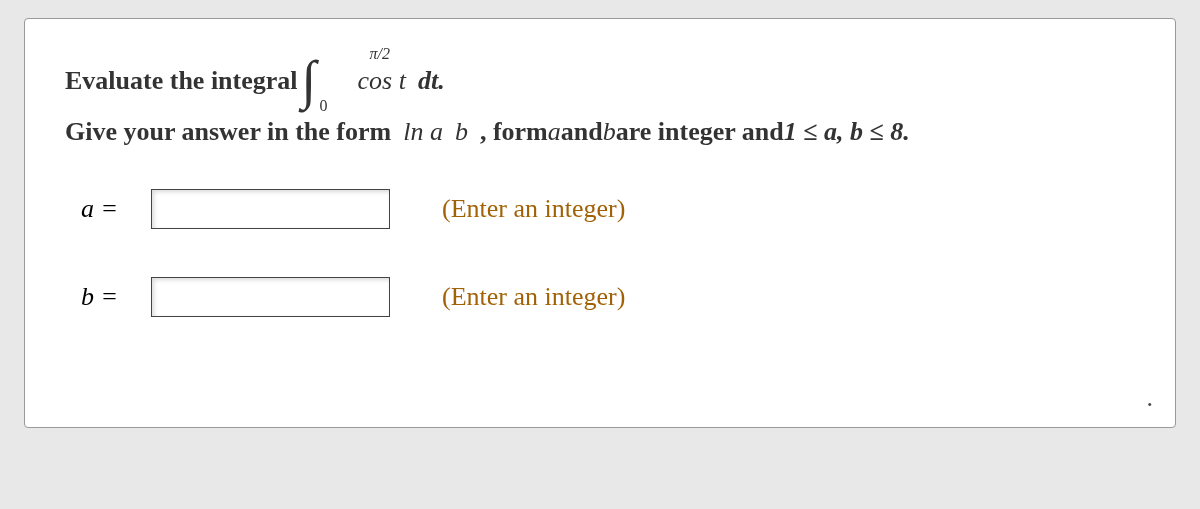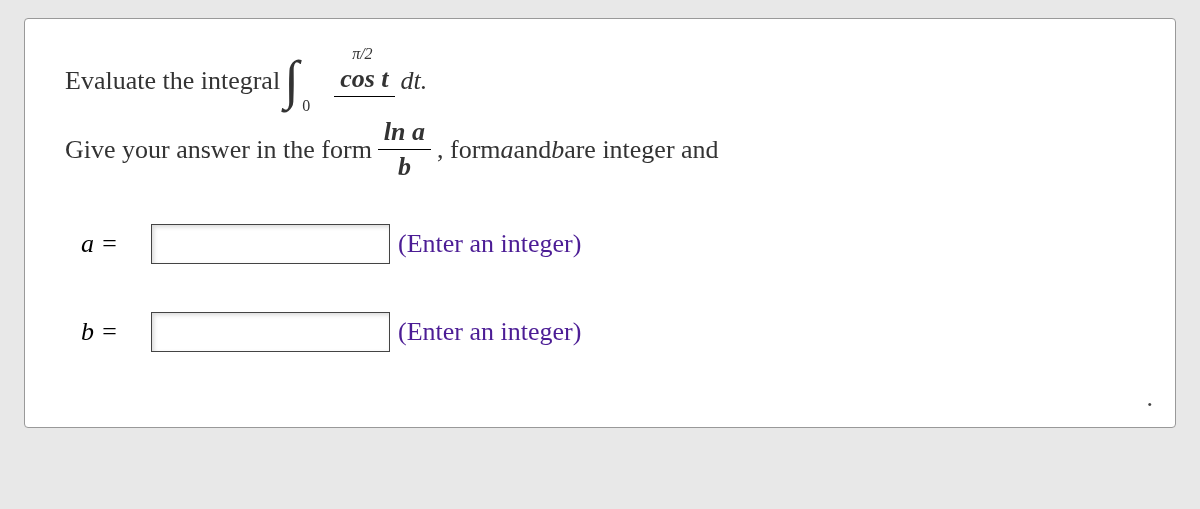--- a/index.html
+++ b/index.html
@@ -32,20 +32,21 @@
     .line2 {
       font-size: 26px;
       color: #333;
       display: flex;
       align-items: center;
       flex-wrap: nowrap;
       margin-bottom: 42px;
     }
     .text-part {
       white-space: nowrap;
+      font-weight: bold;
     }
     .answer-row {
       display: flex;
       align-items: center;
       font-size: 26px;
       margin-bottom: 48px;
       margin-left: 16px;
     }
     .answer-label {
       font-style: italic;
@@ -54,21 +55,22 @@
     .answer-input {
       width: 225px;
       height: 34px;
       border: 1px solid #444;
       font-size: 20px;
       padding: 2px 6px;
       margin-right: 8px;
       box-shadow: inset 2px 2px 4px rgba(0,0,0,0.15);
     }
     .answer-hint {
-      color: #4c1d95;
+      color: #a16207;
+      margin-left: 44px;
     }
     
     .integral-block {
       display: inline-flex;
       align-items: center;
       margin: 0 4px;
     }
     .integral-sign {
       position: relative;
       display: inline-block;
@@ -93,25 +95,24 @@
     }
     .integral-sign .low-lim {
       position: absolute;
       bottom: -2px;
       left: 18px;
       font-size: 16px;
     }
     
     .fraction {
       display: inline-flex;
-      flex-direction: column;
+      flex-direction: row;
       align-items: center;
       margin: 0 6px;
       vertical-align: middle;
-      font-weight: bold;
     }
     .fraction .num, .fraction .den {
       padding: 0 6px;
       font-size: 26px;
       white-space: nowrap;
     }
     .fraction .bar {
       width: 100%;
       border-top: 1.5px solid #000;
       margin: 2px 0;
@@ -163,20 +164,21 @@
       <span class="num ital">ln a</span>
       <span class="bar"></span>
       <span class="den ital">b</span>
     </span>
 
     <span class="text-part">, form </span>
     <span class="ital">a</span>
     <span class="text-part"> and </span>
     <span class="ital">b</span>
     <span class="text-part"> are integer and </span>
+    <span class="text-part ital">1 ≤ a, b ≤ 8.</span>
   </div>
 
   <div class="answer-row">
     <span class="answer-label">a =</span>
     <input class="answer-input" type="text" value="" style="">
     <span class="answer-hint">(Enter an integer)</span>
   </div>
 
   <div class="answer-row">
     <span class="answer-label">b =</span>

